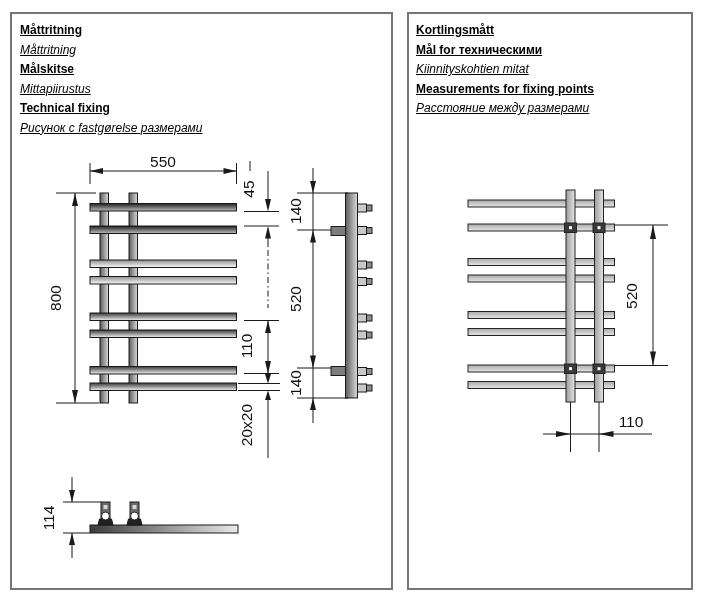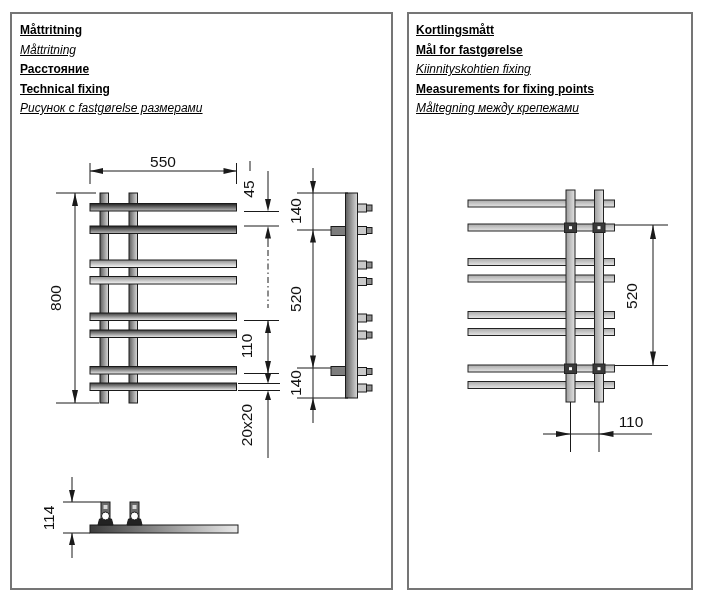--- a/index.html
+++ b/index.html
@@ -18,33 +18,34 @@
 </style>
 </head>
 <body>
 
 <div id="page">
 
   <div id="panel-left" class="panel">
     <div class="headings">
       <div class="h-bold">Måttritning</div>
       <div class="h-italic">Måttritning</div>
-      <div class="h-bold">Расстояние</div>
+      <div class="h-bold">Målskitse</div>
+      <div class="h-italic">Mittapiirustus</div>
       <div class="h-bold">Technical fixing</div>
       <div class="h-italic">Рисунок с fastgørelse размерами</div>
     </div>
   </div>
 
   <div id="panel-right" class="panel">
     <div class="headings">
       <div class="h-bold">Kortlingsmått</div>
-      <div class="h-bold">Mål for fastgørelse</div>
-      <div class="h-italic">Kiinnityskohtien fixing</div>
+      <div class="h-bold">Mål for техническими</div>
+      <div class="h-italic">Kiinnityskohtien mitat</div>
       <div class="h-bold">Measurements for fixing points</div>
-      <div class="h-italic">Måltegning между крепежами</div>
+      <div class="h-italic">Расстояние между размерами</div>
     </div>
   </div>
 
   <svg width="701" height="600" viewBox="0 0 701 600">
     <defs>
       <linearGradient id="barGrad" x1="0" y1="0" x2="0" y2="1">
         <stop offset="0" stop-color="#3a3a3a"></stop>
           <stop offset="1" stop-color="#efefef"></stop>
       </linearGradient>
       <linearGradient id="barGradDark" x1="0" y1="0" x2="0" y2="1">

